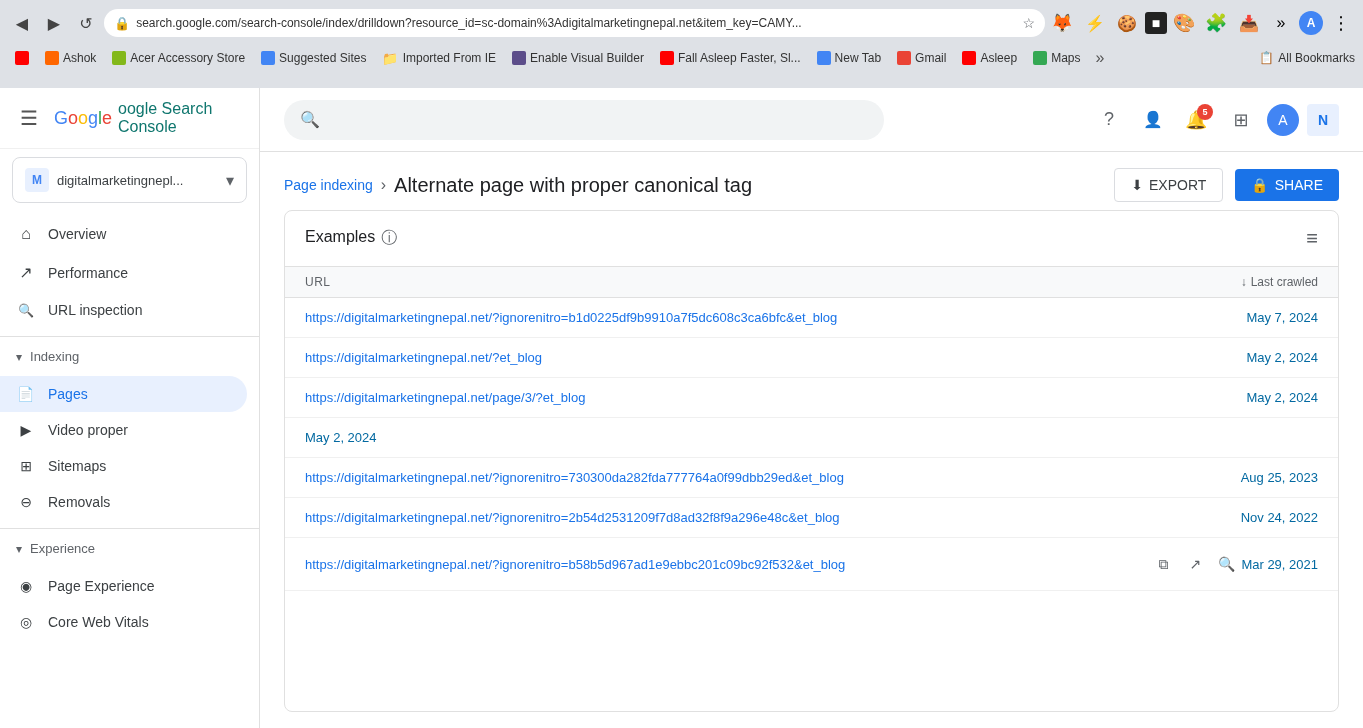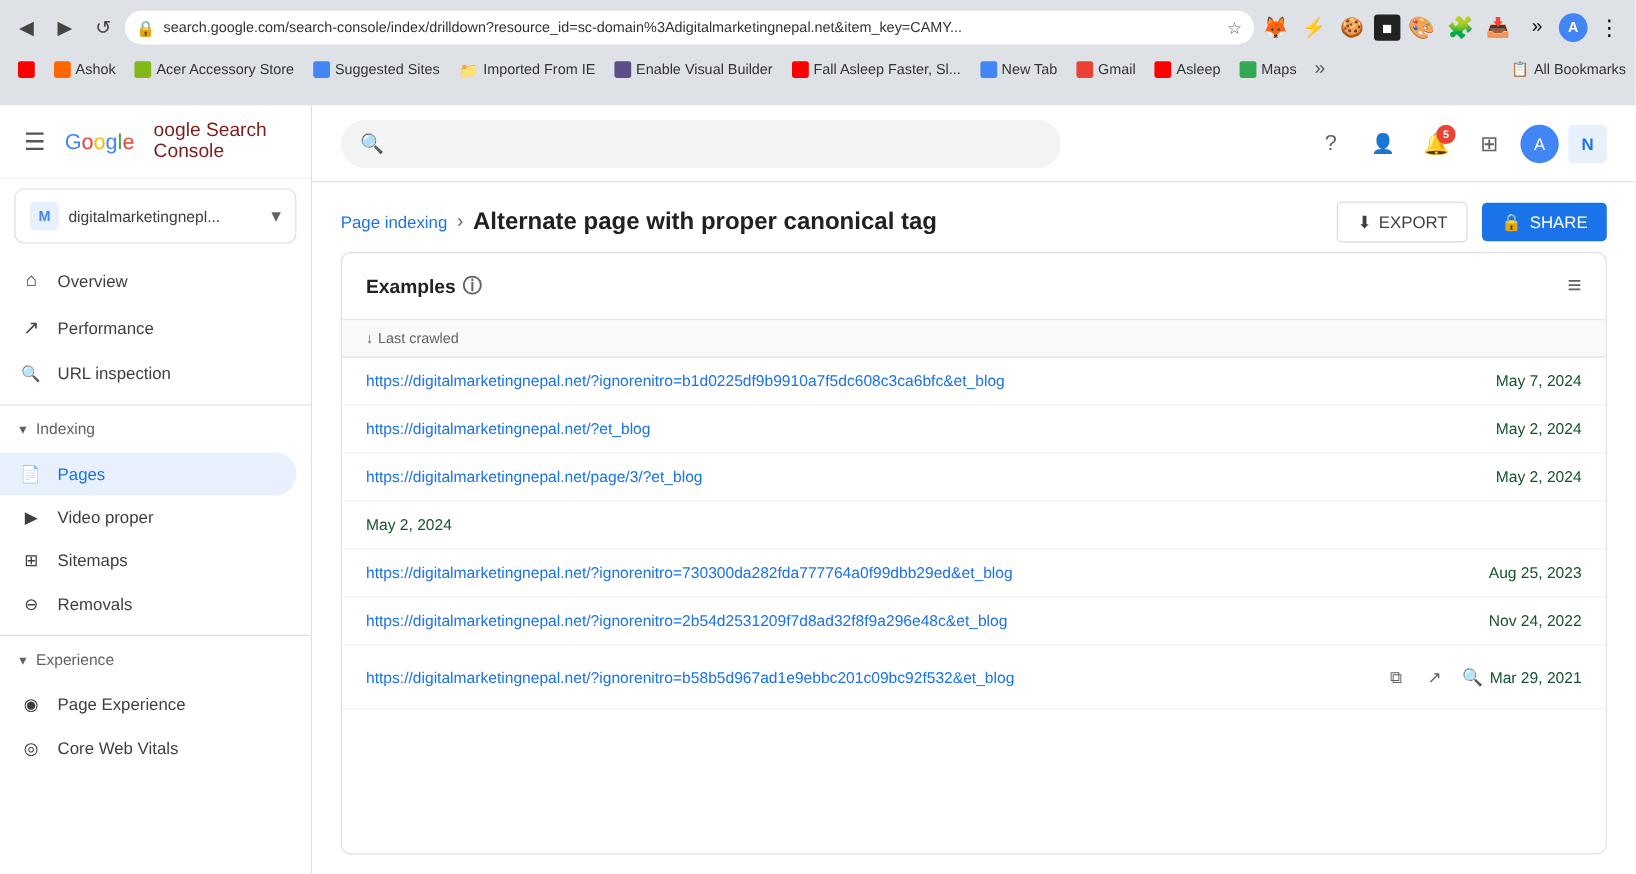--- a/index.html
+++ b/index.html
@@ -36,21 +36,21 @@
 
     
     .sidebar { width: 260px; min-width: 260px; background: #fff; border-right: 1px solid #e0e0e0; display: flex; flex-direction: column; overflow-y: auto; }
     .sidebar-header { display: flex; align-items: center; gap: 12px; padding: 12px 16px; border-bottom: 1px solid #f0f0f0; }
     .hamburger { font-size: 20px; cursor: pointer; color: #555; padding: 4px; border-radius: 50%; }
     .google-logo { display: flex; align-items: center; font-size: 18px; font-weight: 500; }
     .g-blue { color: #4285f4; }
     .g-red { color: #ea4335; }
     .g-yellow { color: #fbbc05; }
     .g-green { color: #34a853; }
-    .logo-text { color: #7f1d1d; font-size: 16px; margin-left: 16px; }
+    .logo-text { color: #0f766e; font-size: 16px; margin-left: 6px; }
 
     
     .property-selector { display: flex; align-items: center; gap: 8px; padding: 10px 12px; margin: 8px 12px; border: 1px solid #dadce0; border-radius: 8px; cursor: pointer; }
     .property-icon { width: 24px; height: 24px; background: #e8f0fe; border-radius: 4px; display: flex; align-items: center; justify-content: center; color: #4285f4; font-weight: bold; font-size: 12px; }
     .property-name { flex: 1; font-size: 13px; color: #3c4043; overflow: hidden; text-overflow: ellipsis; white-space: nowrap; }
     .property-arrow { color: #5f6368; font-size: 16px; }
 
     
     .nav-section { padding: 4px 0; }
     .nav-item { display: flex; align-items: center; gap: 12px; padding: 10px 16px; cursor: pointer; color: #3c4043; font-size: 14px; border-radius: 0 24px 24px 0; margin-right: 12px; }
@@ -74,42 +74,42 @@
     .badge { position: absolute; top: 2px; right: 2px; background: #ea4335; color: #fff; font-size: 9px; width: 16px; height: 16px; border-radius: 50%; display: flex; align-items: center; justify-content: center; font-weight: bold; }
     .avatar { width: 32px; height: 32px; border-radius: 50%; background: #4285f4; display: flex; align-items: center; justify-content: center; color: #fff; font-size: 14px; font-weight: 500; cursor: pointer; }
 
     
     .page-content { flex: 1; overflow: hidden; display: flex; flex-direction: column; }
 
     
     .breadcrumb-bar { display: flex; align-items: center; padding: 16px 24px 8px; gap: 8px; }
     .breadcrumb-link { color: #1a73e8; font-size: 14px; cursor: pointer; text-decoration: none; }
     .breadcrumb-sep { color: #5f6368; font-size: 16px; }
-    .breadcrumb-current { font-size: 20px; font-weight: 700; color: #202124; }
+    .breadcrumb-current { font-size: 20px; font-weight: 400; color: #202124; }
 
     
     .content-actions { display: flex; align-items: center; padding: 0 24px 8px; gap: 12px; }
     .btn-export { display: flex; align-items: center; gap: 6px; padding: 8px 16px; border: 1px solid #dadce0; border-radius: 4px; background: #fff; cursor: pointer; font-size: 14px; color: #3c4043; font-weight: 500; }
     .btn-share { display: flex; align-items: center; gap: 6px; padding: 8px 16px; border-radius: 4px; background: #1a73e8; border: none; cursor: pointer; font-size: 14px; color: #fff; font-weight: 500; }
     .lock-icon { font-size: 14px; }
 
     
     .examples-section { flex: 1; overflow-y: auto; border: 1px solid #e0e0e0; margin: 0 24px 16px; border-radius: 8px; }
     .examples-header { display: flex; align-items: center; justify-content: space-between; padding: 16px 20px; border-bottom: 1px solid #e0e0e0; }
-    .examples-title { font-size: 16px; font-weight: 700; color: #202124; display: flex; align-items: flex-end; gap: 6px; }
+    .examples-title { font-size: 16px; font-weight: 400; color: #202124; display: flex; align-items: flex-start; gap: 6px; }
     .help-icon { color: #5f6368; font-size: 16px; cursor: pointer; }
     .filter-icon { color: #5f6368; font-size: 20px; cursor: pointer; }
 
     
     .table-header { display: flex; align-items: center; padding: 8px 20px; border-bottom: 1px solid #e0e0e0; background: #f8f9fa; }
     .col-url { flex: 1; font-size: 12px; font-weight: 500; color: #5f6368; text-transform: uppercase; letter-spacing: 0.5px; }
     .col-crawled { font-size: 12px; font-weight: 500; color: #5f6368; display: flex; align-items: center; gap: 4px; cursor: pointer; }
     .table-row { display: flex; align-items: center; padding: 12px 20px; border-bottom: 1px solid #f0f0f0; cursor: pointer; }
     .row-url { flex: 1; color: #1a73e8; font-size: 13px; text-decoration: none; overflow: hidden; text-overflow: ellipsis; white-space: nowrap; padding-right: 16px; }
-    .row-date { font-size: 13px; color: #14532d; white-space: nowrap; }
+    .row-date { font-size: 13px; color: #0369a1; white-space: nowrap; }
     .row-actions { display: flex; gap: 4px; margin-left: 8px; }
     .row-action-btn { width: 28px; height: 28px; border-radius: 50%; border: none; background: transparent; cursor: pointer; display: flex; align-items: center; justify-content: center; font-size: 14px; color: #5f6368; }
 
     
     .examples-section::-webkit-scrollbar { width: 8px; }
     .examples-section::-webkit-scrollbar-track { background: #f1f1f1; }
     .examples-section::-webkit-scrollbar-thumb { background: #c1c1c1; border-radius: 4px; }
   </style>
 </head>
 <body>
@@ -327,20 +327,21 @@
       <div class="examples-section">
         <div class="examples-header">
           <div class="examples-title">
             <span>Examples</span>
             <span class="help-icon">ⓘ</span>
           </div>
           <span class="filter-icon">≡</span>
         </div>
 
         <div class="table-header">
+          <span class="col-url">URL</span>
           <span class="col-crawled">
             <span>↓</span>
             <span>Last crawled</span>
           </span>
         </div>
 
         <div class="table-row">
           <a class="row-url">https://digitalmarketingnepal.net/?ignorenitro=b1d0225df9b9910a7f5dc608c3ca6bfc&amp;et_blog</a>
           <span class="row-date">May 7, 2024</span>
         </div>

